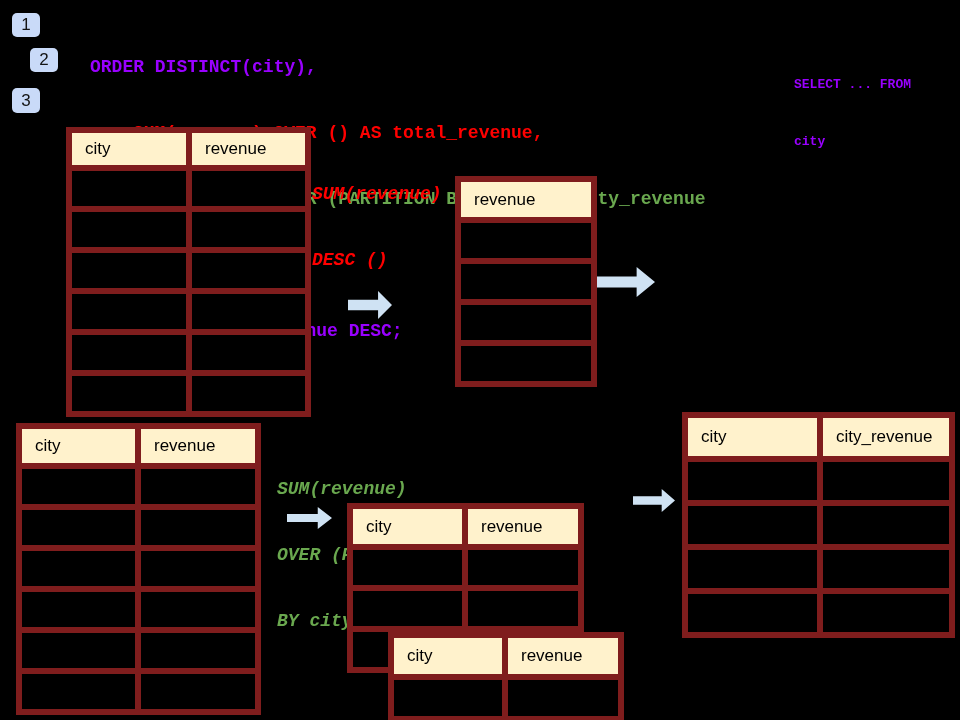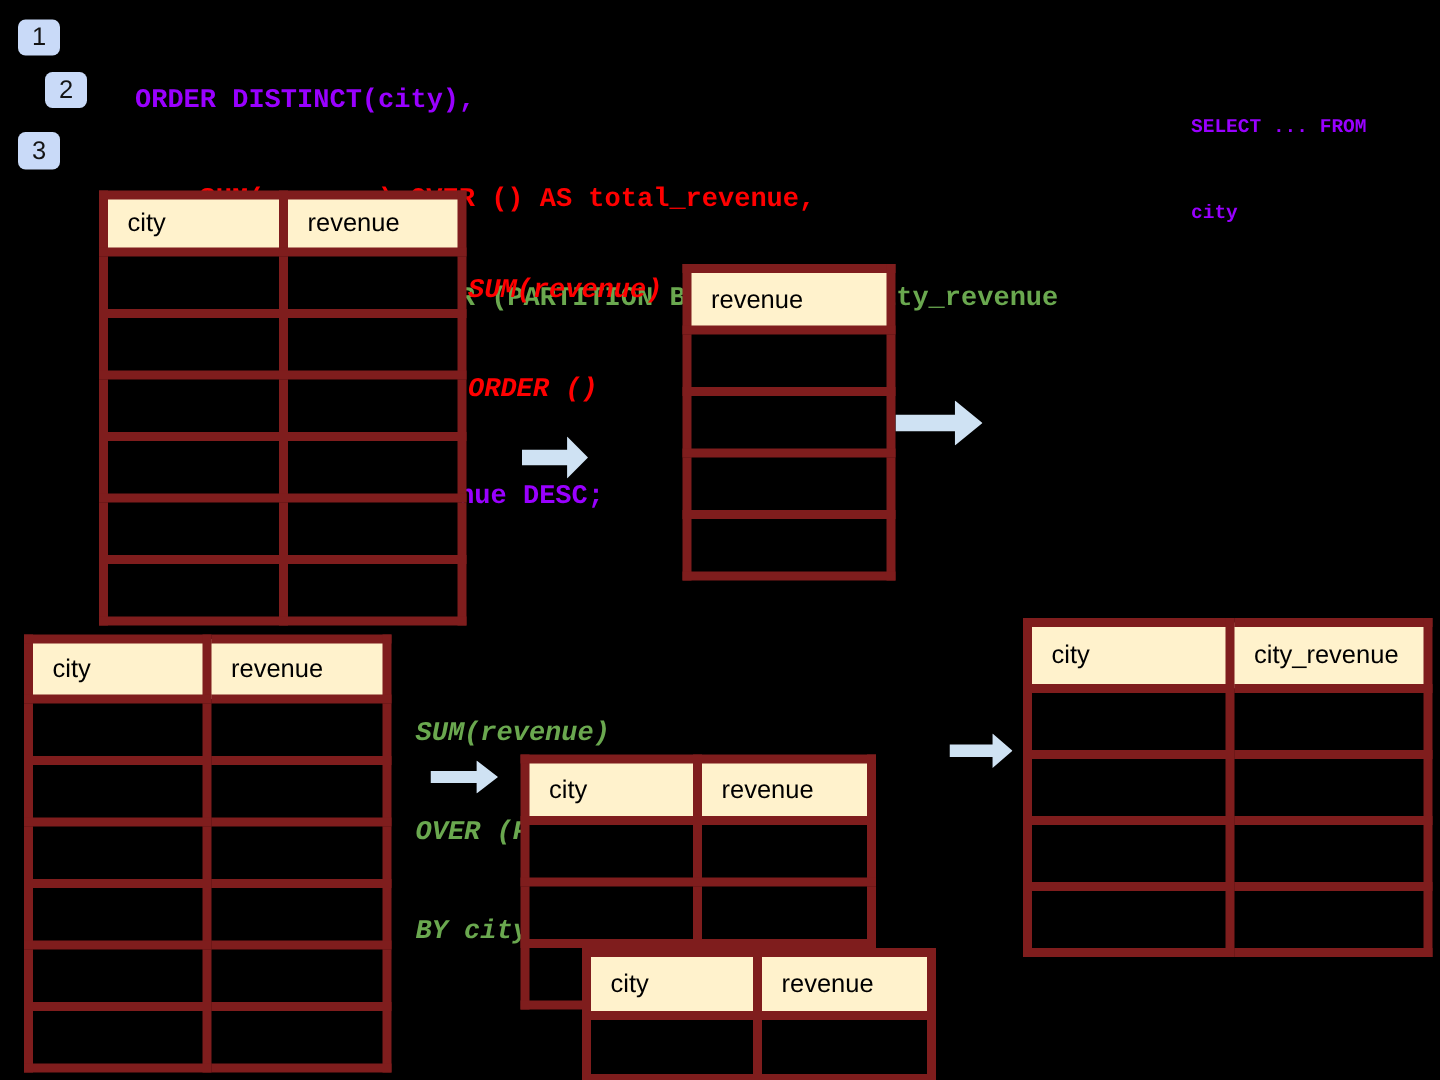--- a/index.html
+++ b/index.html
@@ -94,21 +94,21 @@
   <div class="c-purple ind2">ORDER by city_revenue DESC;</div>
 </div>
 
 <div class="abs code side-code c-purple">
   <div>SELECT ... FROM</div>
   <div>city</div>
 </div>
 
 <div class="abs code ann ann-red c-red">
   <div>SUM(revenue)</div>
-  <div>ORDER ()</div>
+  <div>DESC ()</div>
 </div>
 
 <div class="abs code ann ann-green c-green">
   <div>SUM(revenue)</div>
   <div>OVER (PARTITION</div>
   <div>BY city)</div>
 </div>
 
 <table class="tbl t1">
   <colgroup>

